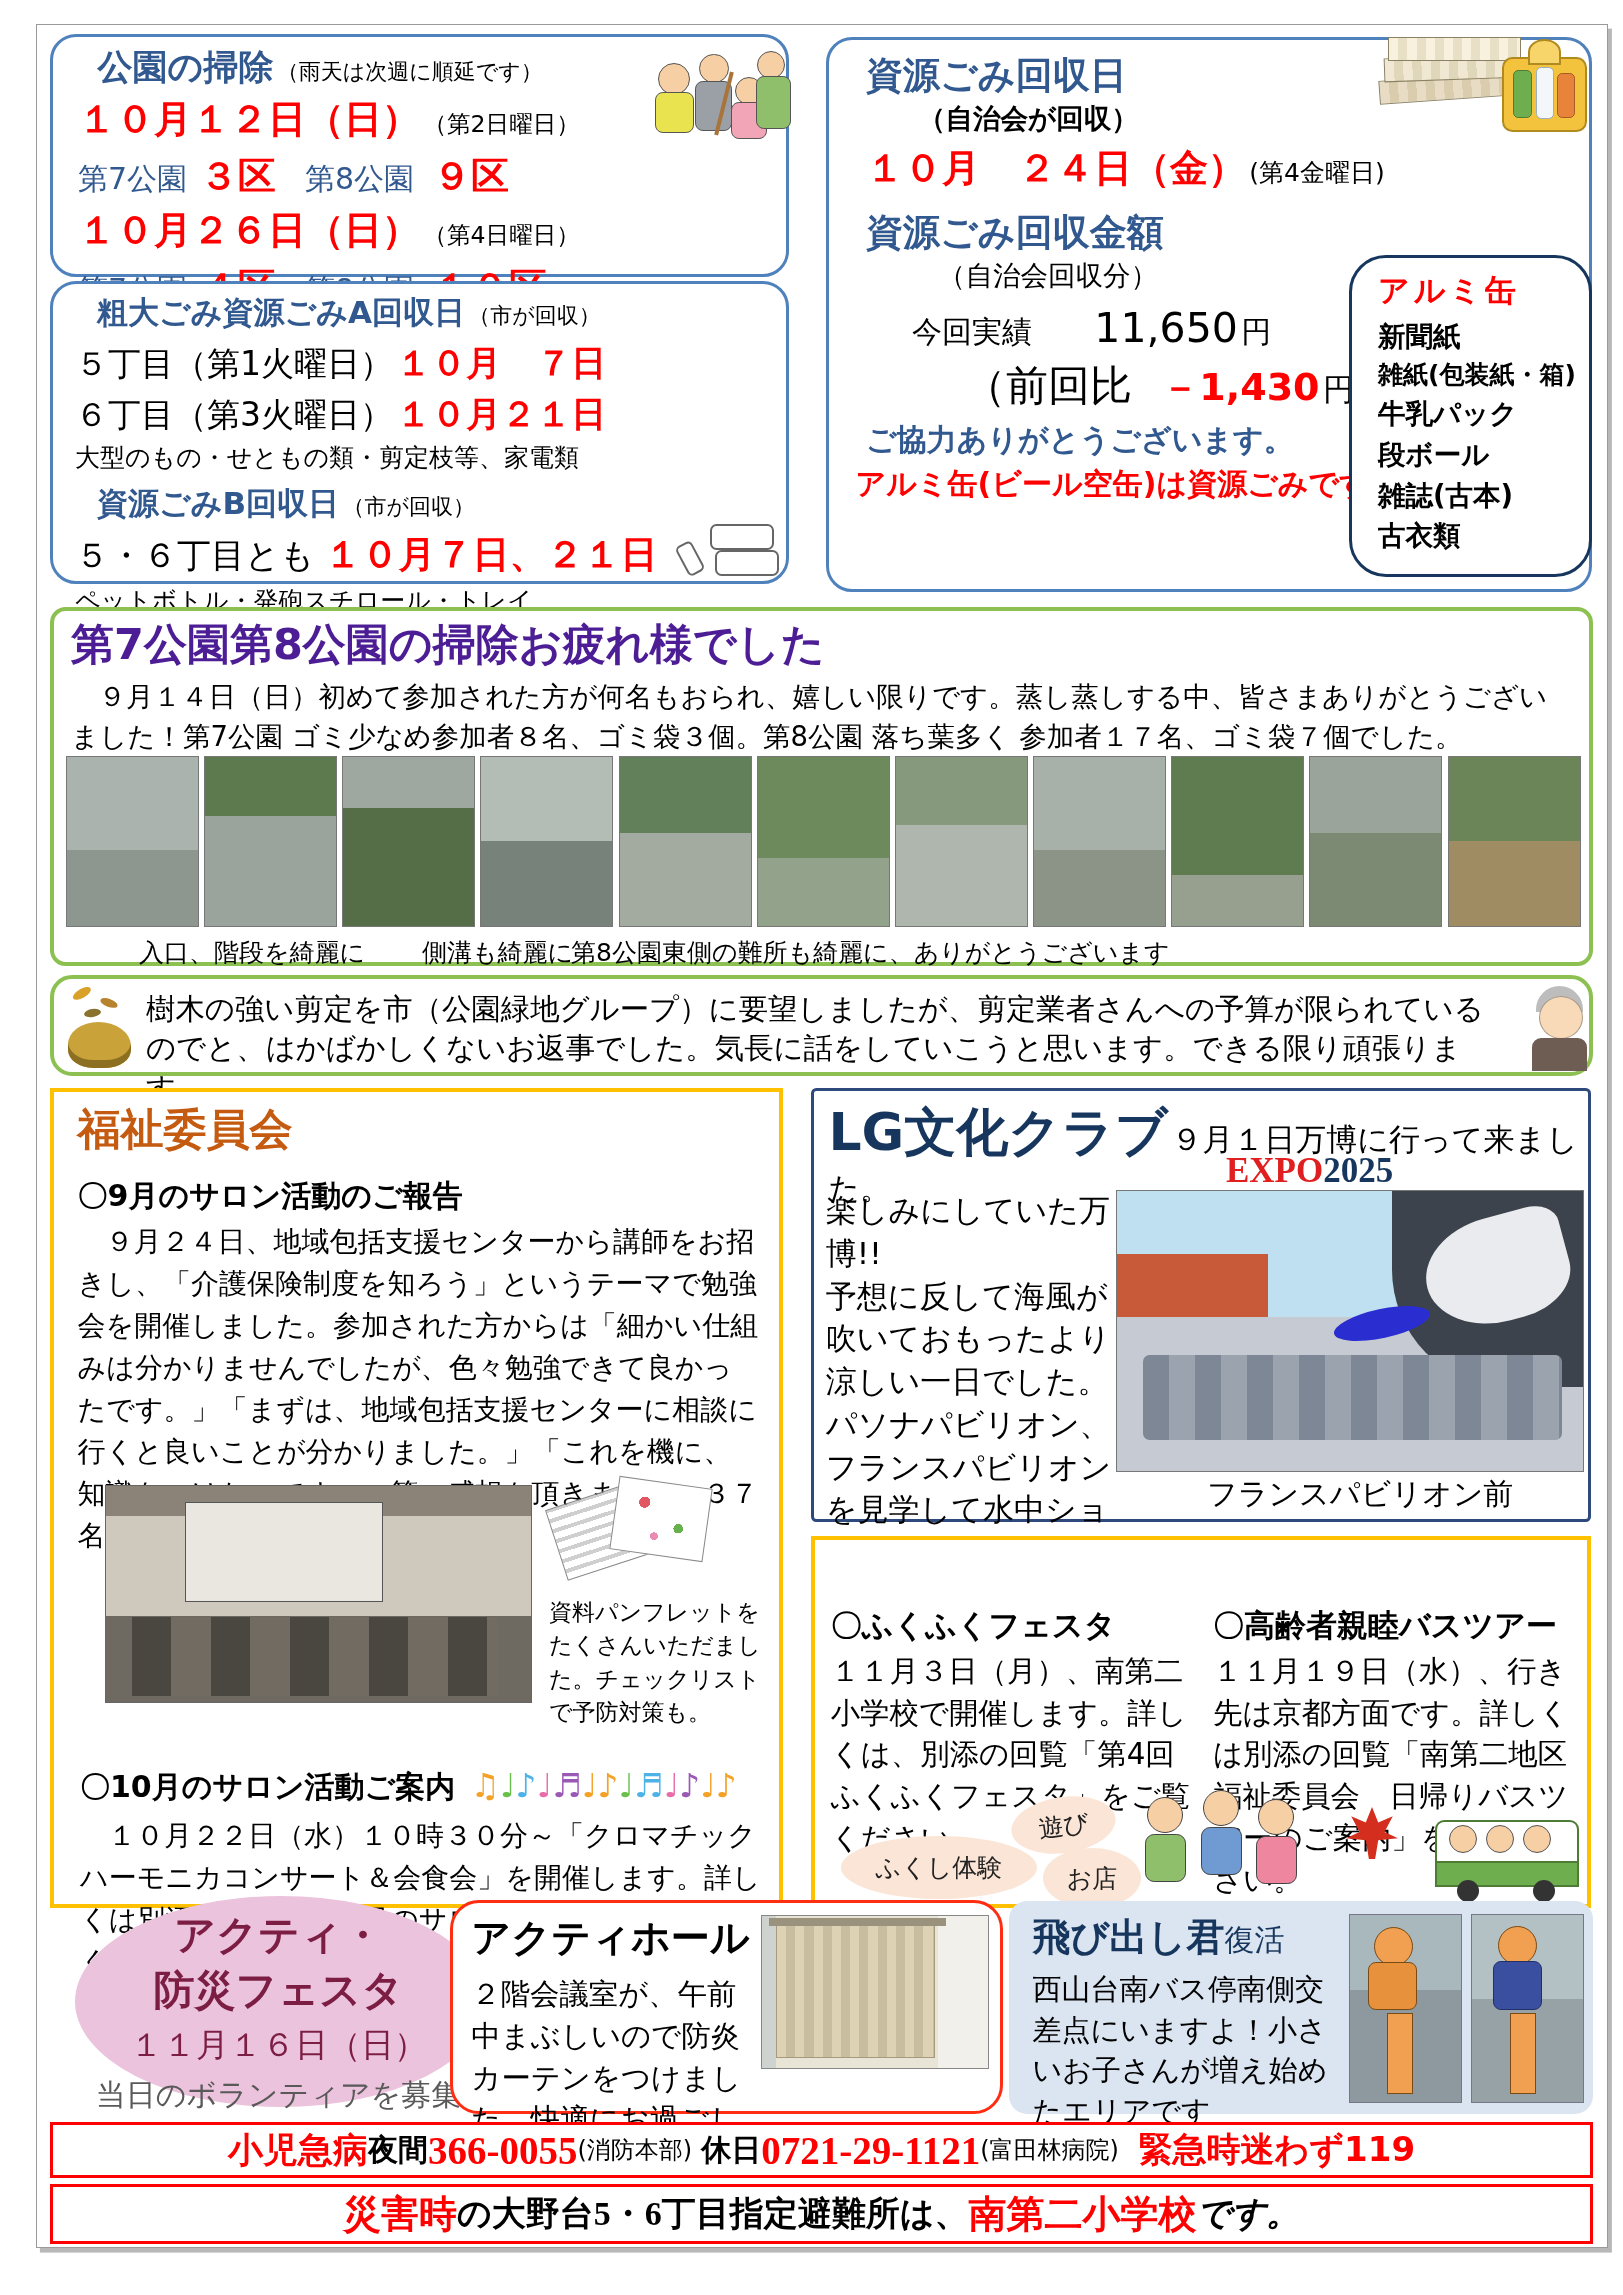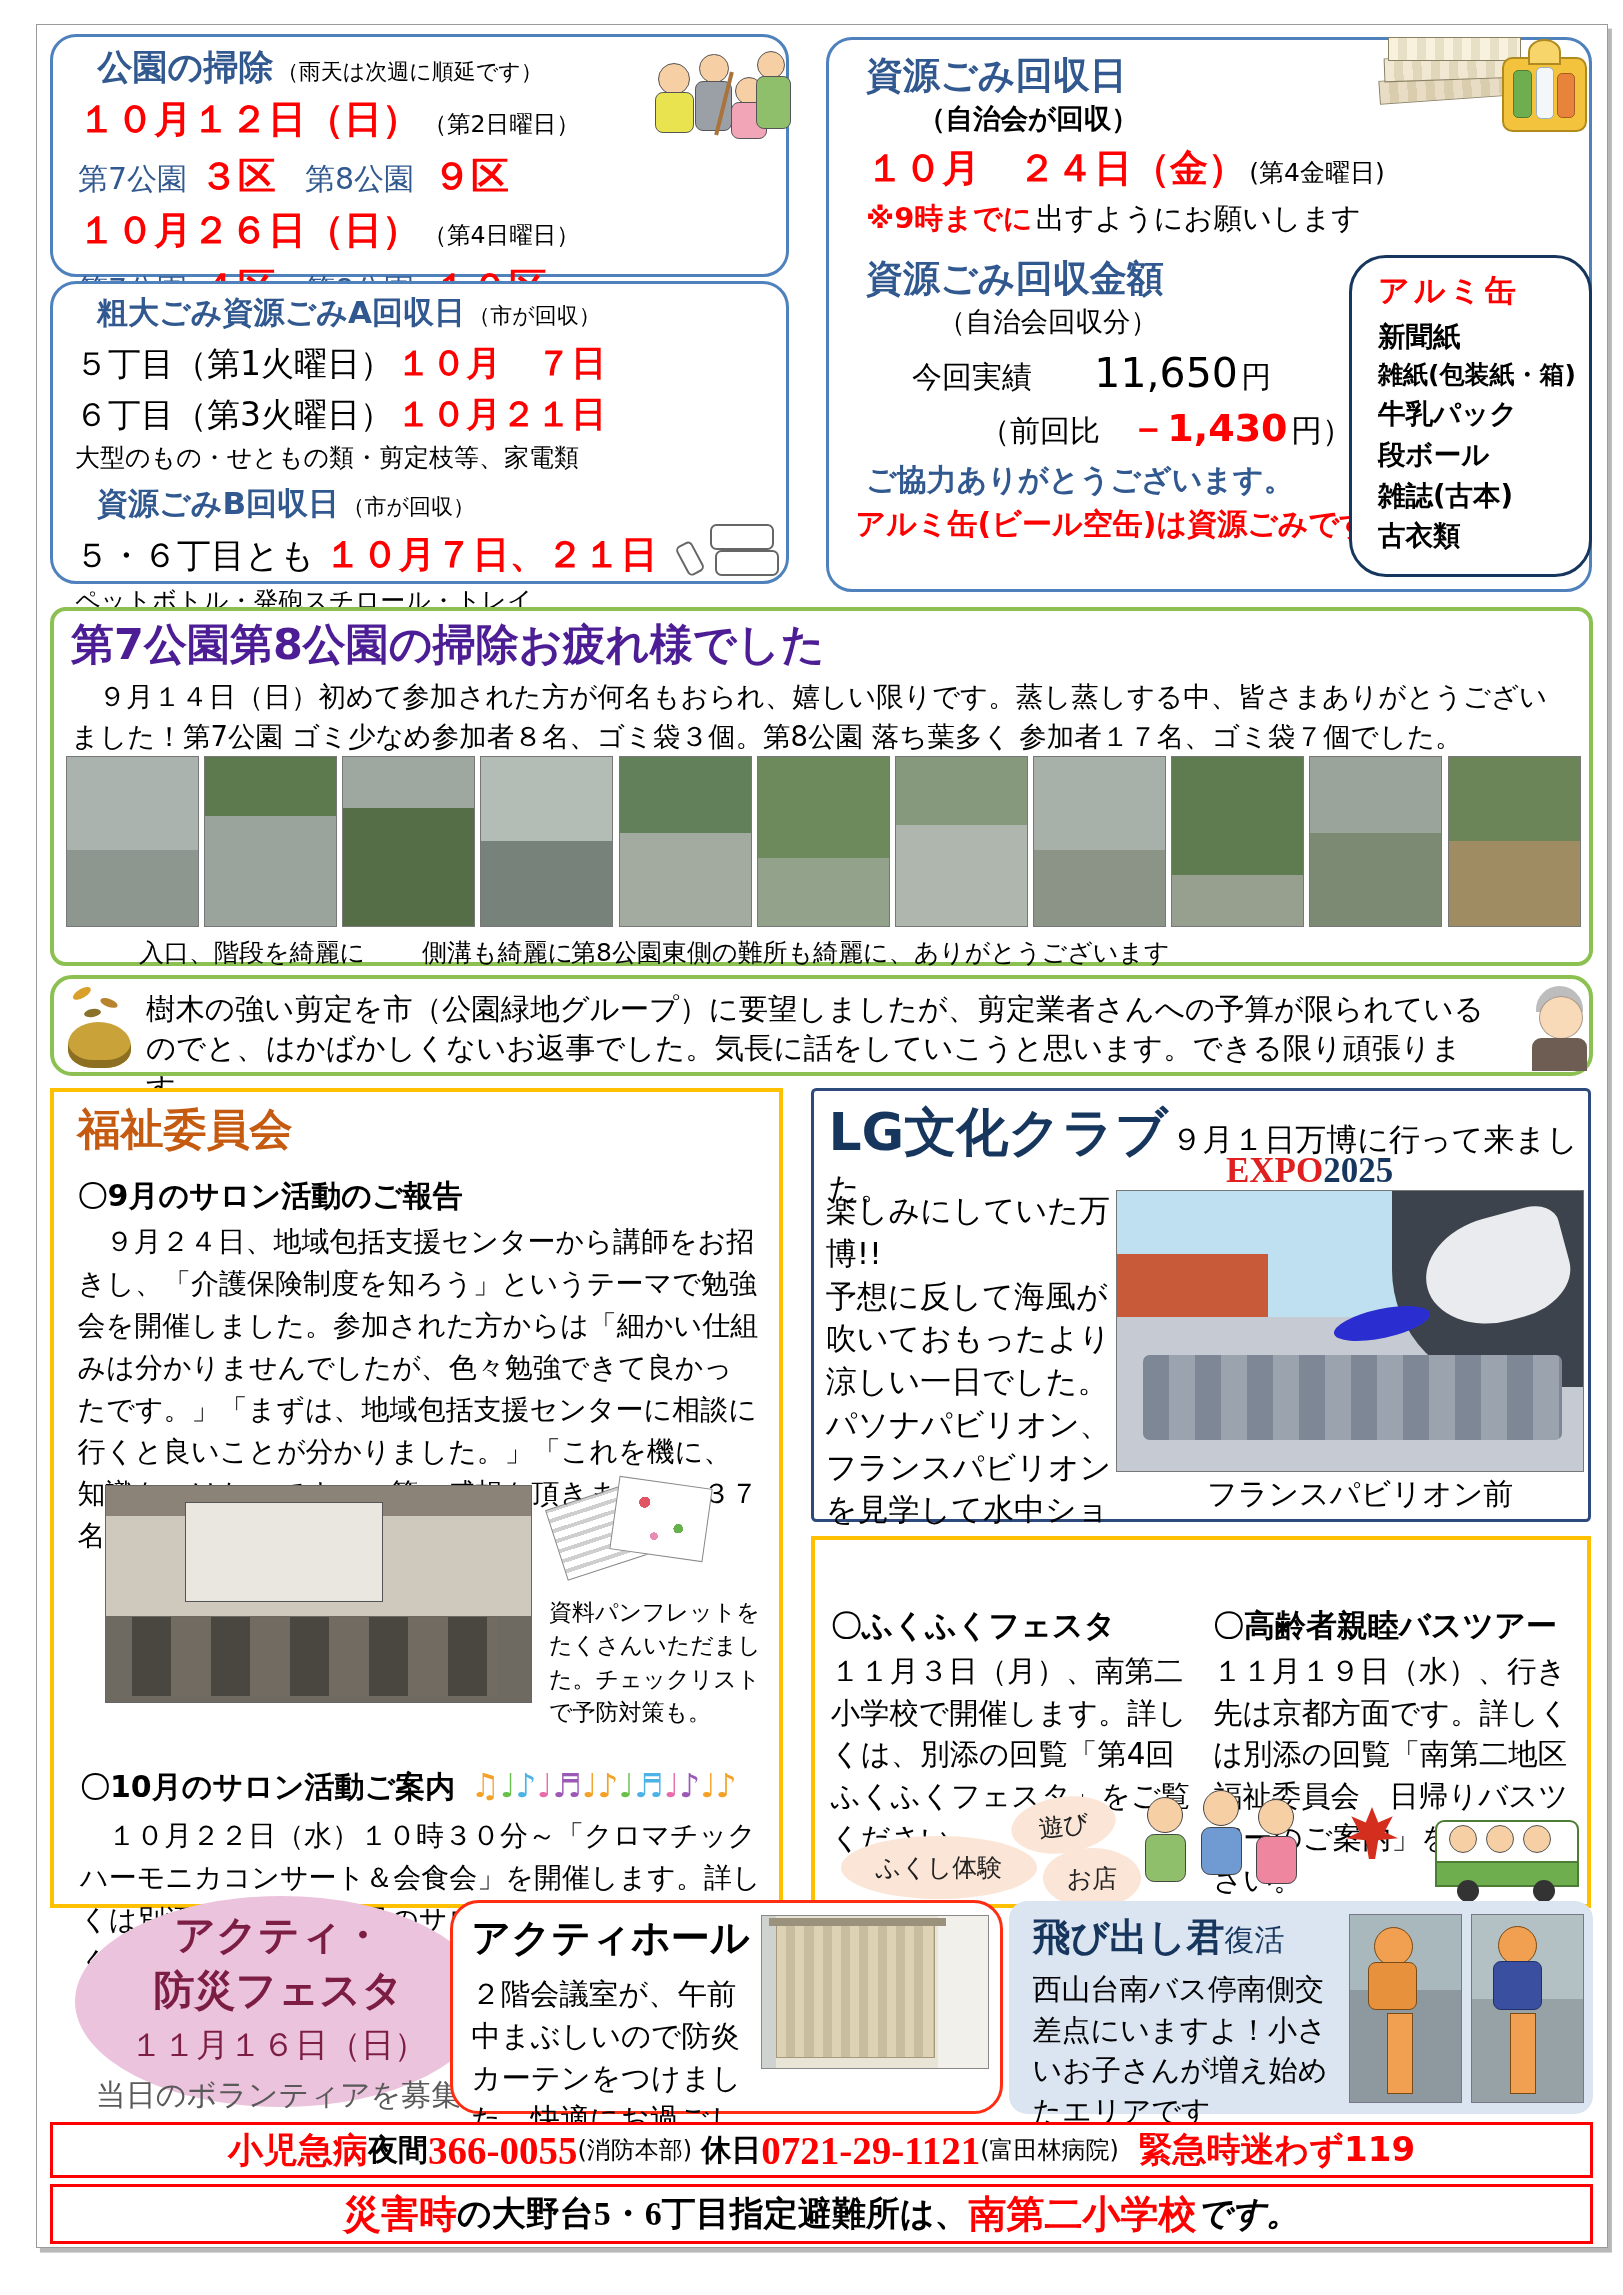--- a/index.html
+++ b/index.html
@@ -106,35 +106,31 @@
     </div>
   </section>
 
   <section class="box b-blue" style="left:826px;top:37px;width:766px;height:555px;padding:10.5px 0 0 37px;">
     <div><span class="navy bold" style="font-size:37px;">資源ごみ回収日</span></div>
     <div style="padding-left:52px;font-size:27.5px;font-weight:bold;">（自治会が回収）</div>
     <div style="margin-top:6.5px;">
       <span class="red bold" style="font-size:38px;">１０月　２４日（金）</span>
       <span style="font-size:25px;">(第4金曜日)</span>
     </div>
-    <div style="margin-top:5.2px;">
-      <span class="red bold" style="font-size:29px;">※9時までに</span>
-      <span style="font-size:29px;">出すようにお願いします</span>
-    </div>
     <div style="margin-top:14.4px;">
       <span class="navy bold" style="font-size:37px;">資源ごみ回収金額</span>
     </div>
     <div style="padding-left:72px;font-size:27.5px;">（自治会回収分）</div>
     <div style="margin-top:9.2px;padding-left:46px;">
       <span style="font-size:30px;">今回実績</span>
       <span style="font-size:41px;margin-left:59px;">11,650</span>
       <span style="font-size:30px;">円</span>
     </div>
     <div style="margin-top:5.2px;padding-left:98px;">
-      <span style="font-size:30px;margin-left:16px;">（前回比</span>
+      <span style="font-size:42px;">（前回比</span>
       <span class="red bold" style="font-size:38px;margin-left:26px;">－1,430</span>
       <span style="font-size:31px;">円）</span>
     </div>
     <div class="navy bold" style="margin-top:6.5px;font-size:30px;">ご協力ありがとうございます。</div>
     <div class="red bold" style="margin-top:2.6px;margin-left:-10.5px;font-size:30px;">アルミ缶(ビール空缶)は資源ごみです</div>
   </section>
 
   <div class="abs" style="left:1379px;top:34px;width:157px;height:79px;">
     <div class="abs" style="left:0;top:42px;width:137px;height:22px;background:repeating-linear-gradient(90deg,#e8ddc4 0 9.2px,#d9cdae 9.2px 18.3px);border:1.3px solid #8a8064;transform:rotate(-4deg);"></div>
     <div class="abs" style="left:5.2px;top:22px;width:135px;height:22px;background:repeating-linear-gradient(90deg,#f0e8d2 0 9.2px,#e0d6ba 9.2px 18.3px);border:1.3px solid #8a8064;transform:rotate(-2deg);"></div>

